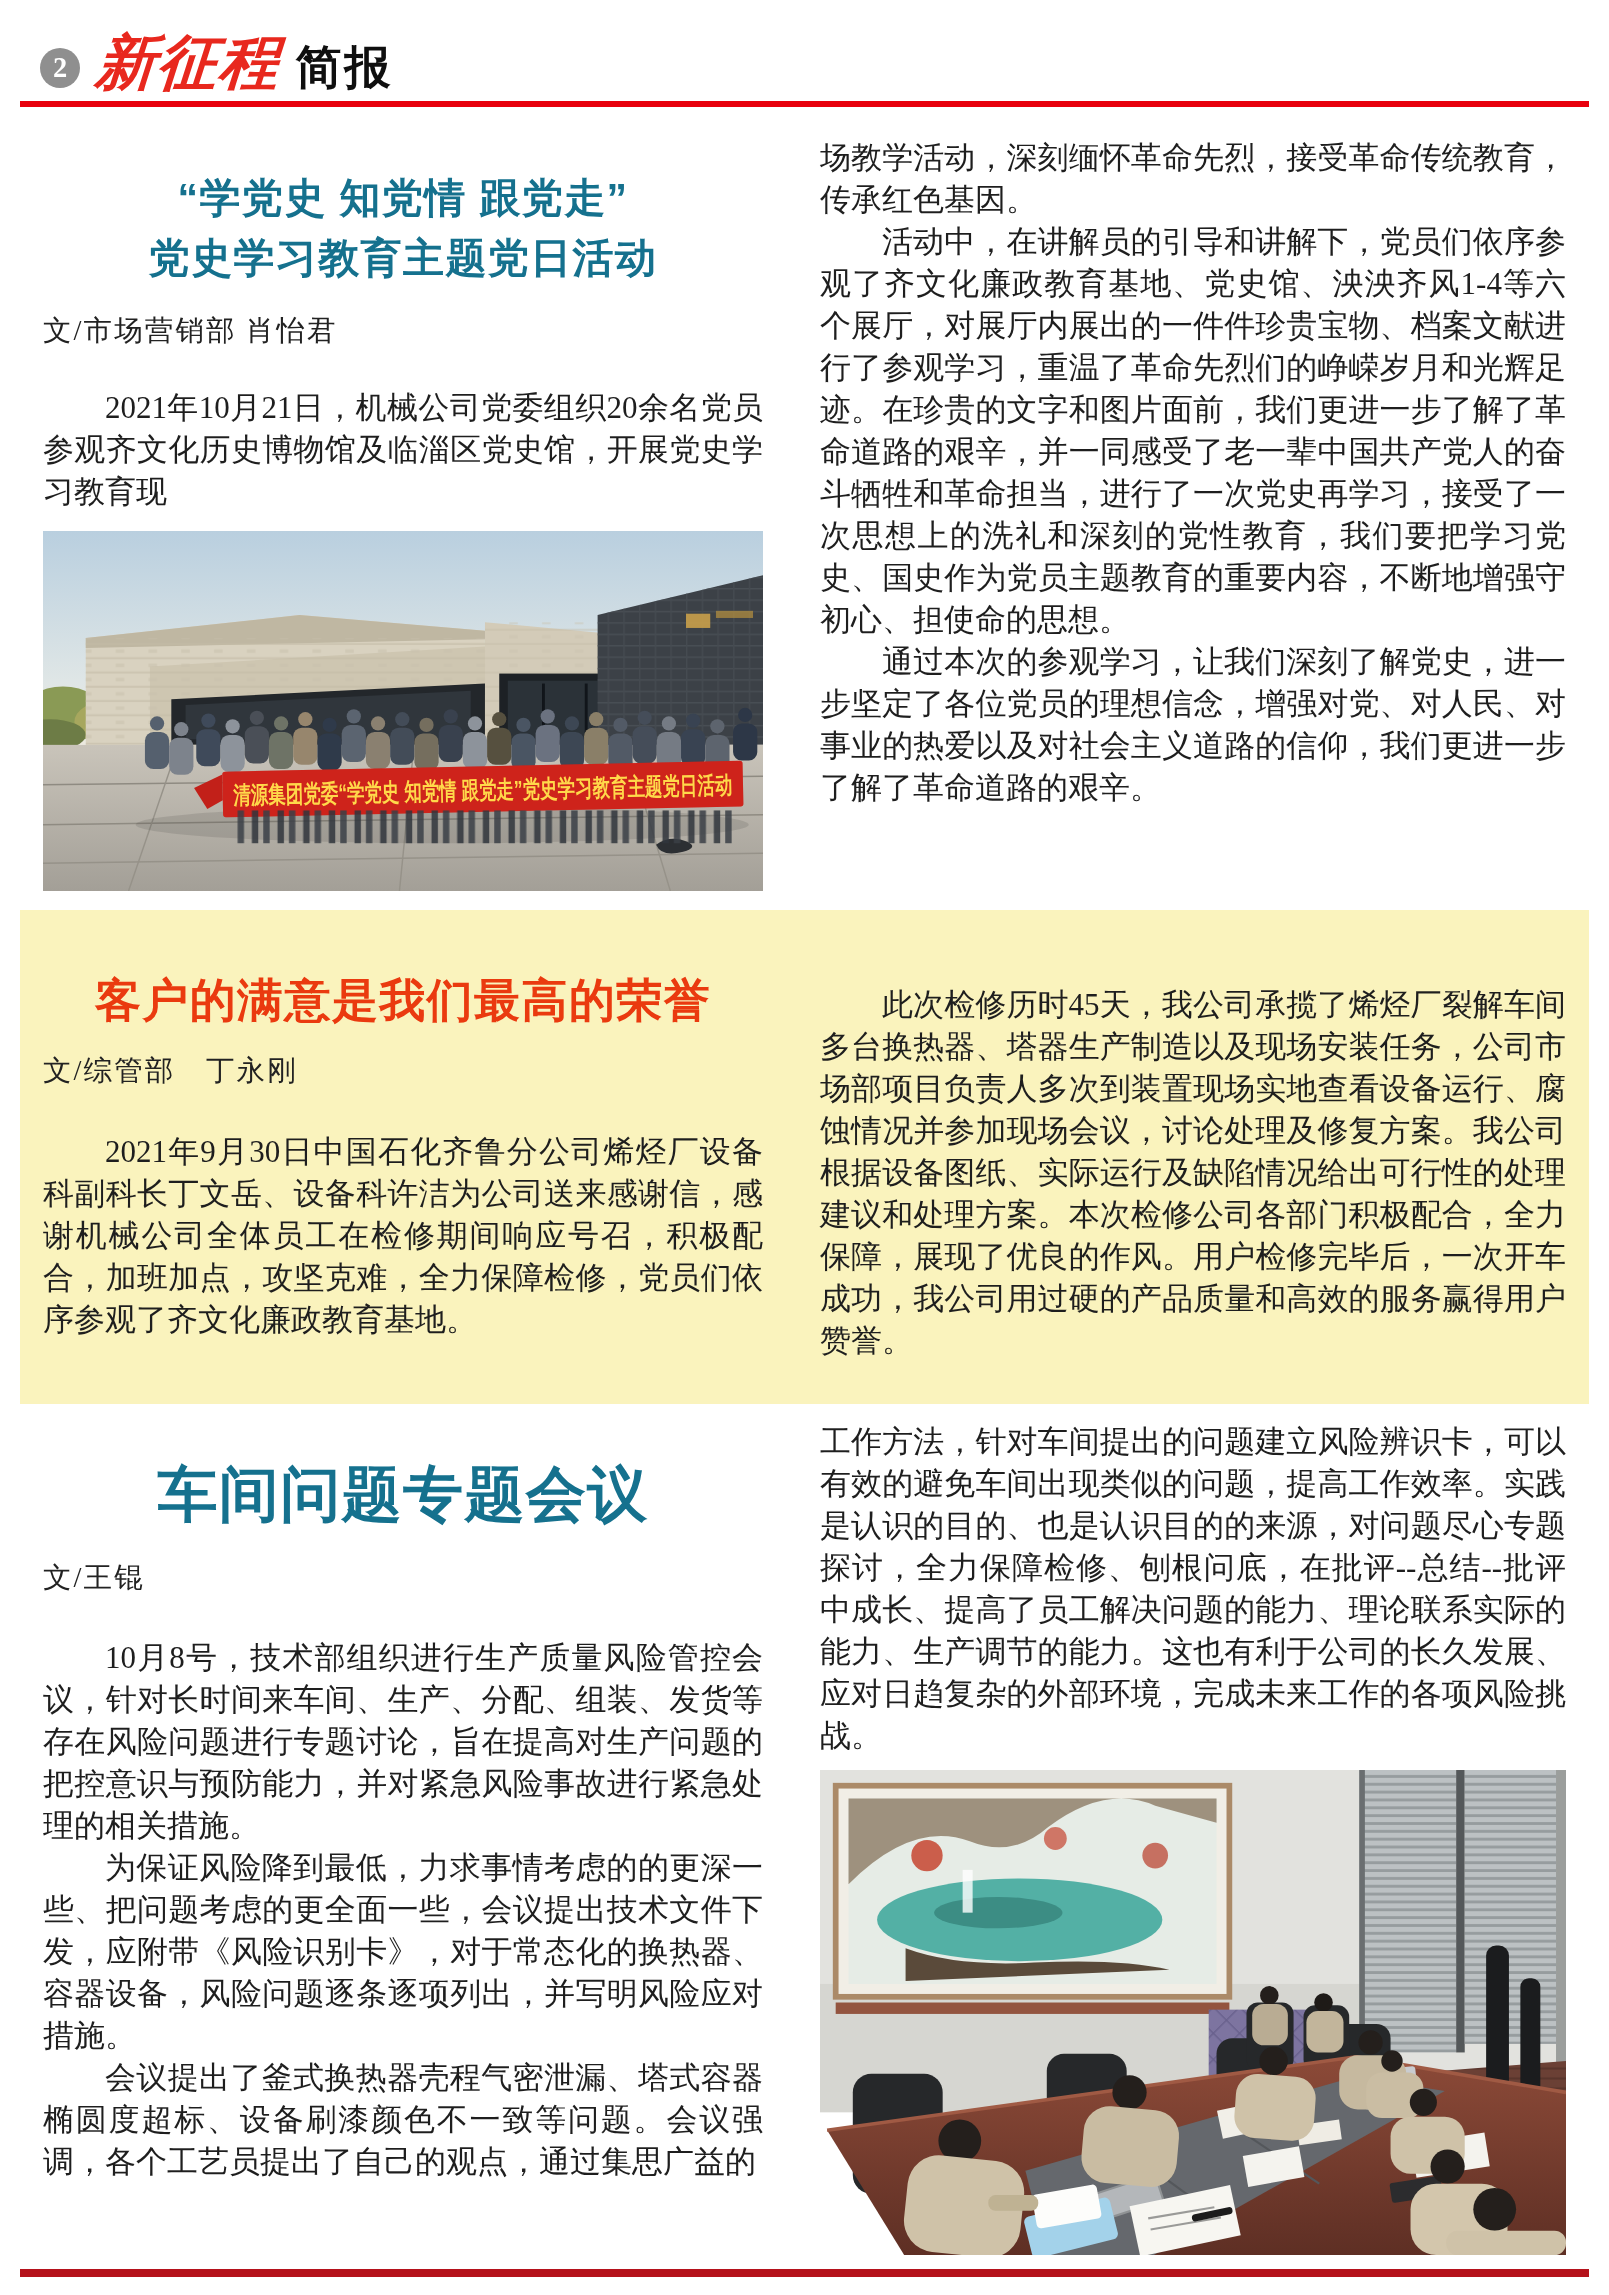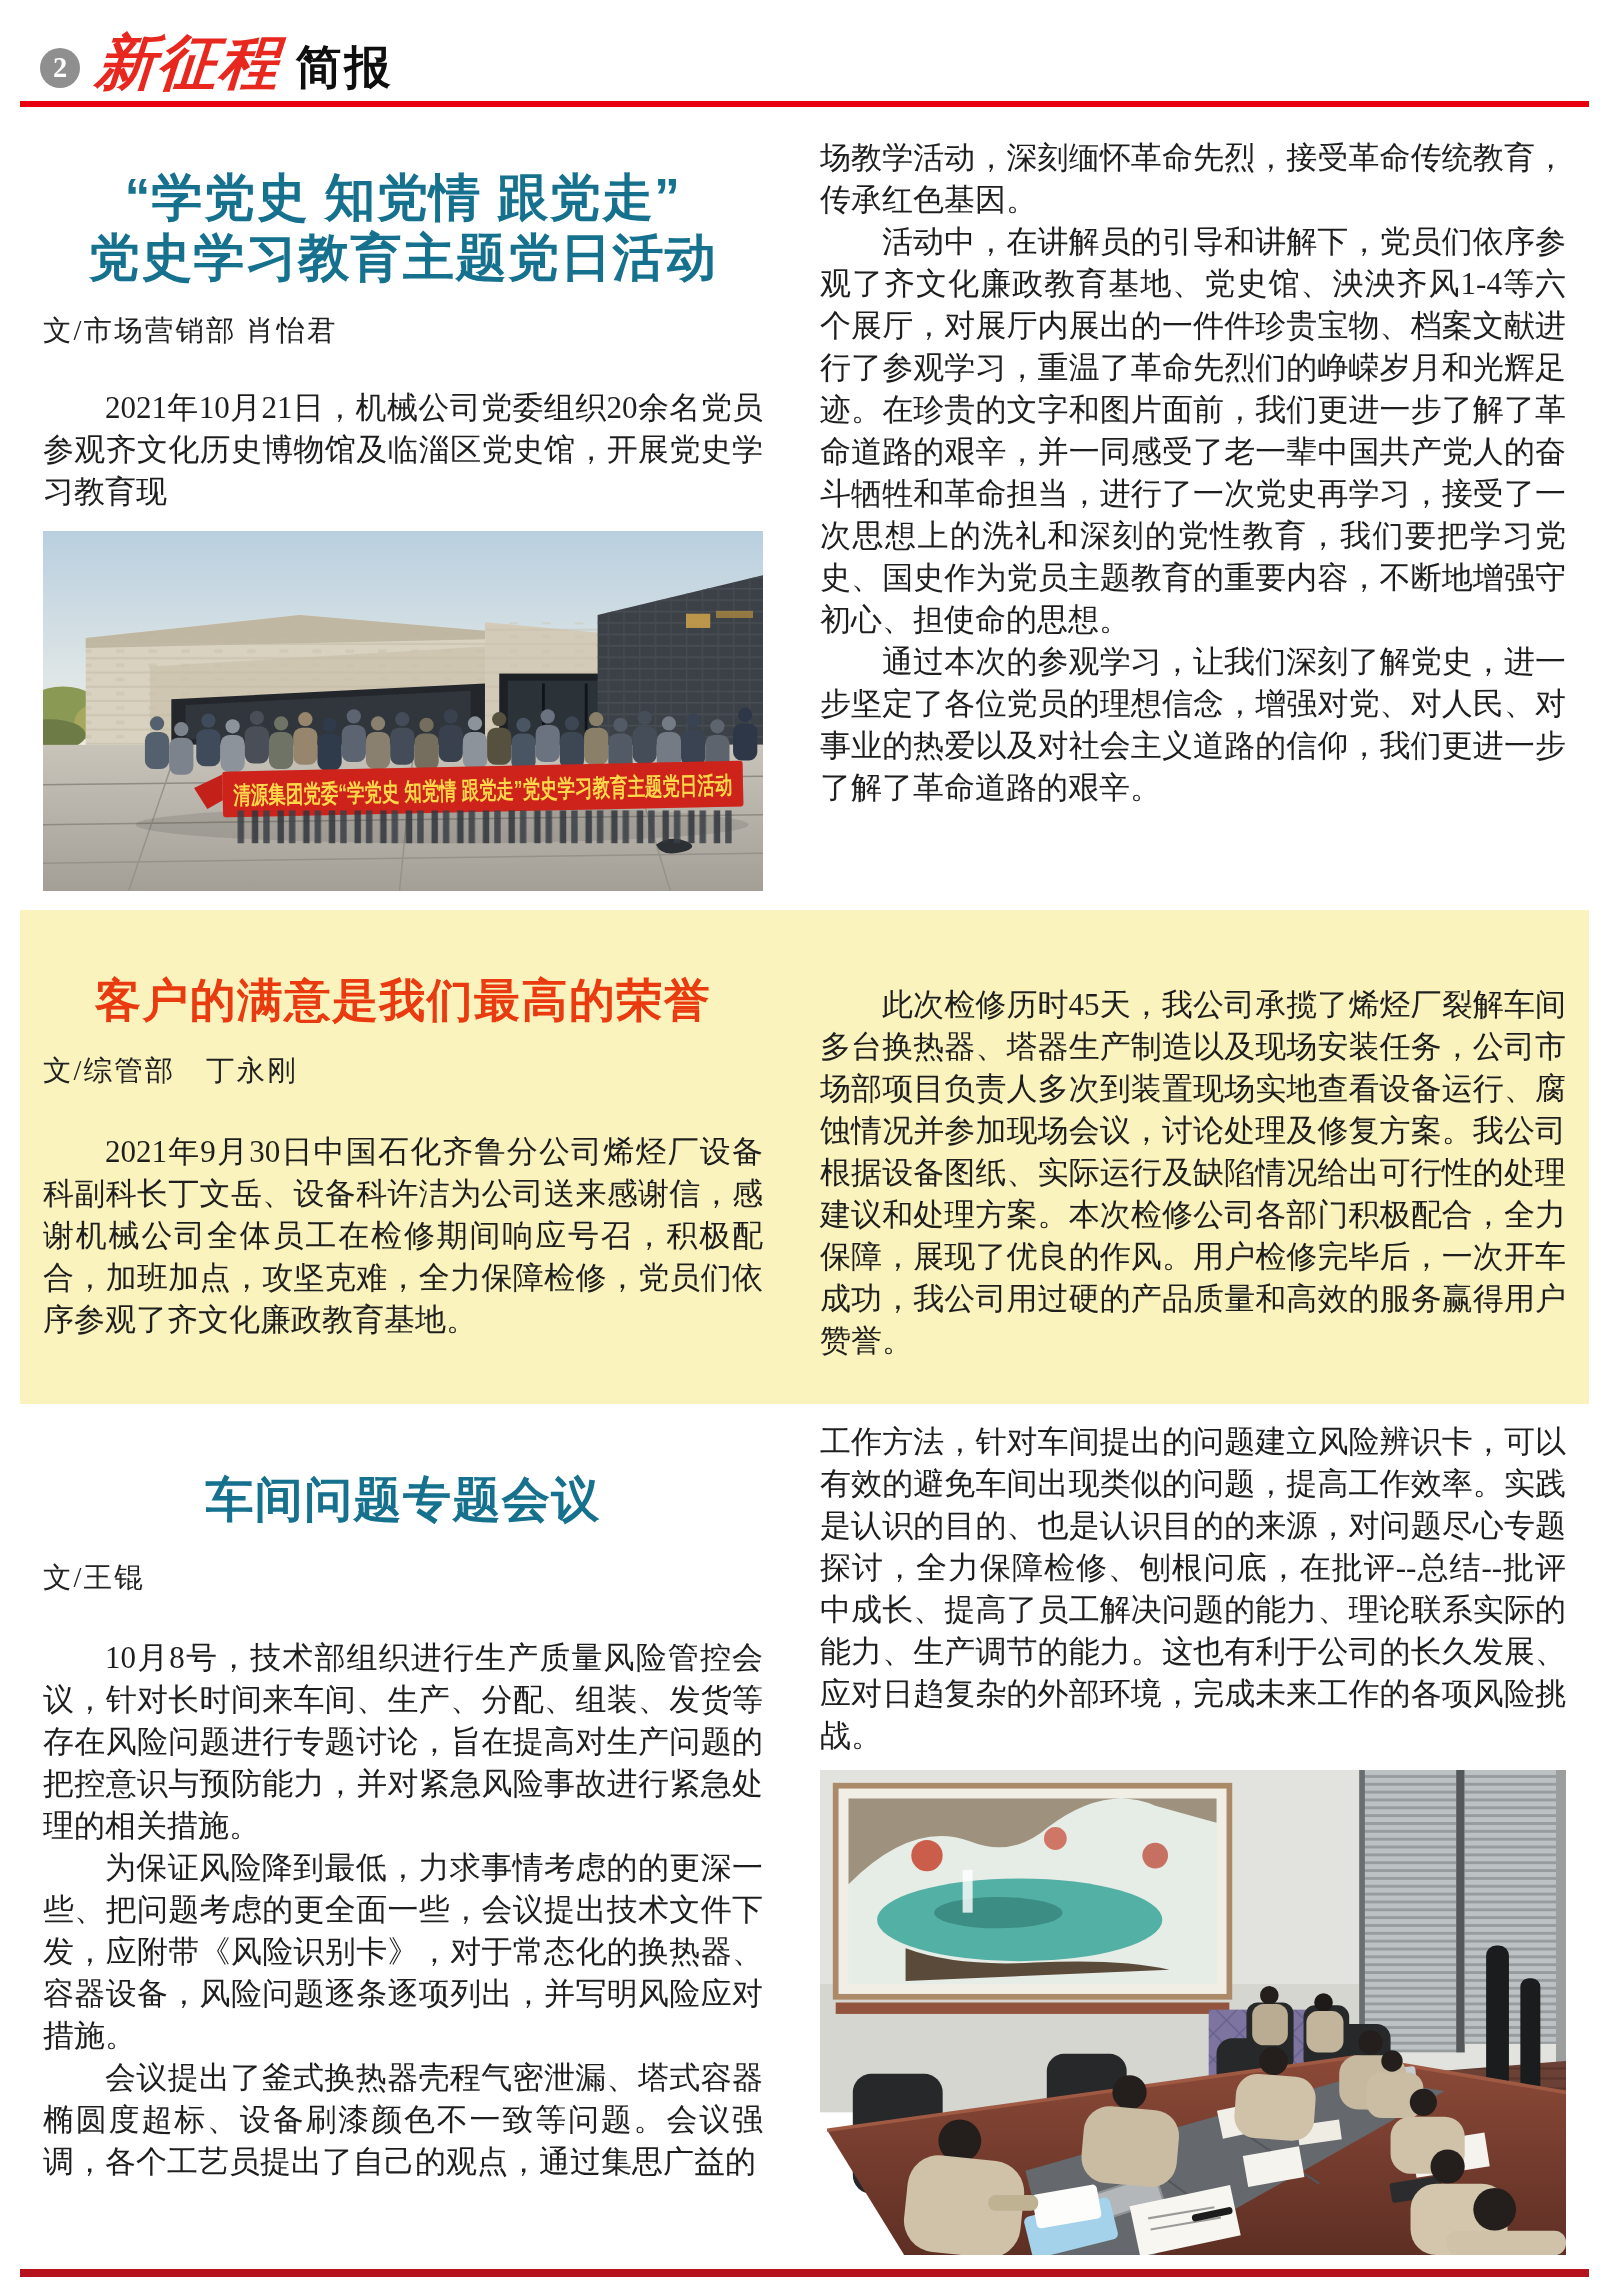--- a/index.html
+++ b/index.html
@@ -29,22 +29,22 @@
   .cols{display:flex;gap:57px;padding:0 43px;}
   .col-l{width:720px;flex:none;}
   .col-r{width:746px;flex:none;}
   .body-text{font-size:31px;line-height:42px;text-align:justify;color:#1e1e1e;}
   .body-text p{margin:0;}
   .indent{text-indent:2em;}
   .art-title{
     font-family:"Liberation Sans","DejaVu Sans",sans-serif;font-weight:700;
     text-align:center;color:#15718e;letter-spacing:1.4px;margin:0;
   }
-  .t1{font-size:51px;line-height:60px;}
-  .t3{font-size:48px;line-height:71px;}
+  .t1{font-size:41px;line-height:60px;}
+  .t3{font-size:60px;line-height:71px;font-family:Liberation Mono, monospace;}
   .byline{
     text-align:left;font-size:28.5px;color:#222;margin:24px 0 0 0;
     font-family:"Liberation Serif",serif;letter-spacing:2.1px;
   }
   .row1 .col-l{padding-top:61px;}
   .row1 .col-r{padding-top:30px;}
   .row1 .lead{margin-top:37px;}
   .photo{display:block;margin-top:18.5px;}
   
   .yellow-box{

